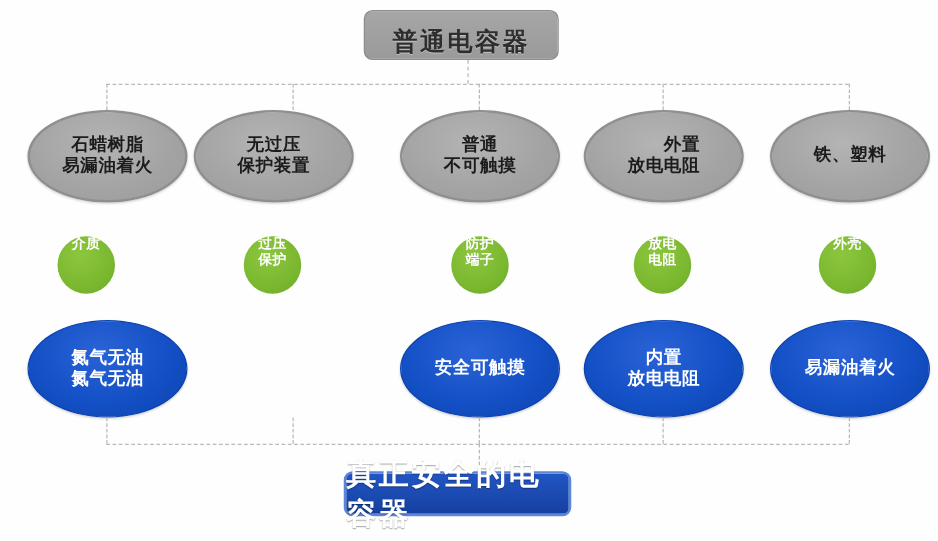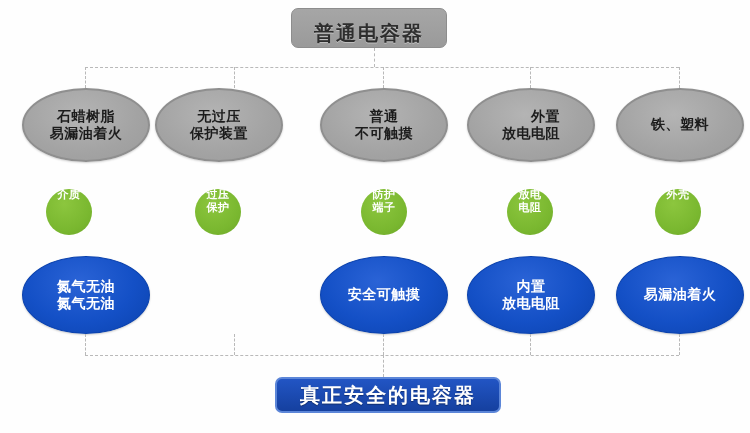--- a/index.html
+++ b/index.html
@@ -33,26 +33,26 @@
     left:291px;top:8px;width:156px;height:40px;
     background:linear-gradient(#a6a6a6,#9a9a9a);
     border:1px solid #8d8d8d;
     border-radius:7px;
     color:#2e2e2e;
     font-size:20px;font-weight:bold;
     text-shadow:0 1px 0 rgba(255,255,255,.35);
     align-items:flex-end;
   }
   .box-bottom{
-    left:275px;top:377px;width:226px;height:36px;
+    left:275px;top:377px;width:182px;height:36px;
     background:linear-gradient(#2255c4,#15409f);
     border:2px solid #5c86d8;
     border-radius:7px;
     color:#ffffff;
-    font-size:20px;font-weight:bold;
+    font-size:24px;font-weight:bold;
     text-shadow:0 1px 1px rgba(0,0,0,.35);
   }
 
   
   .ellipse{
     position:absolute;
     display:flex;align-items:center;justify-content:center;
     text-align:center;
     box-sizing:border-box;
     border-radius:50%;

